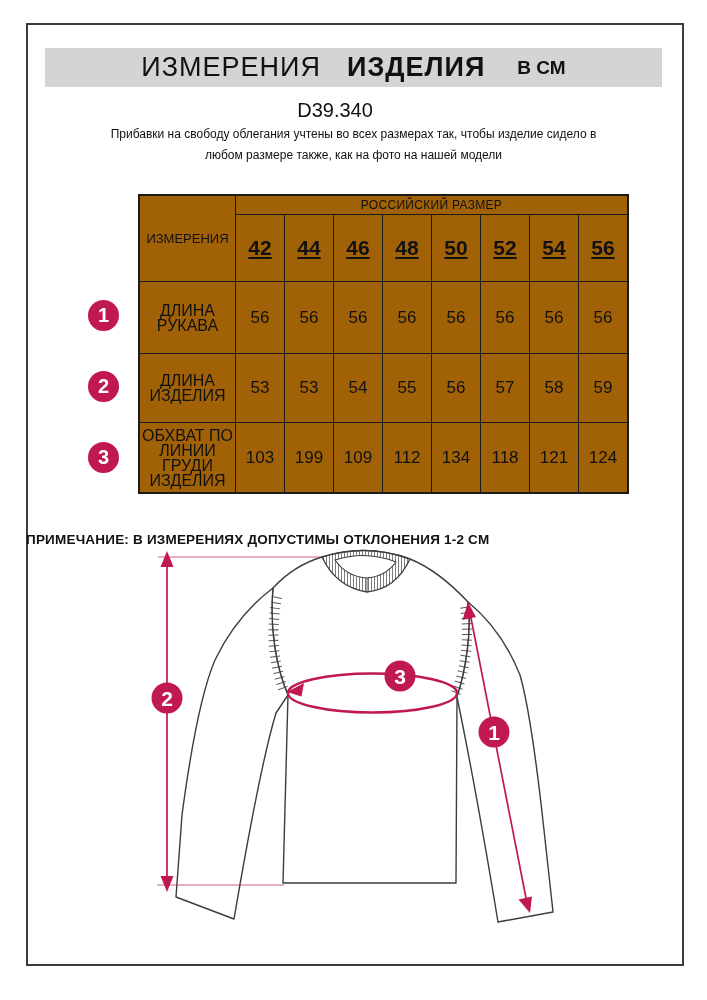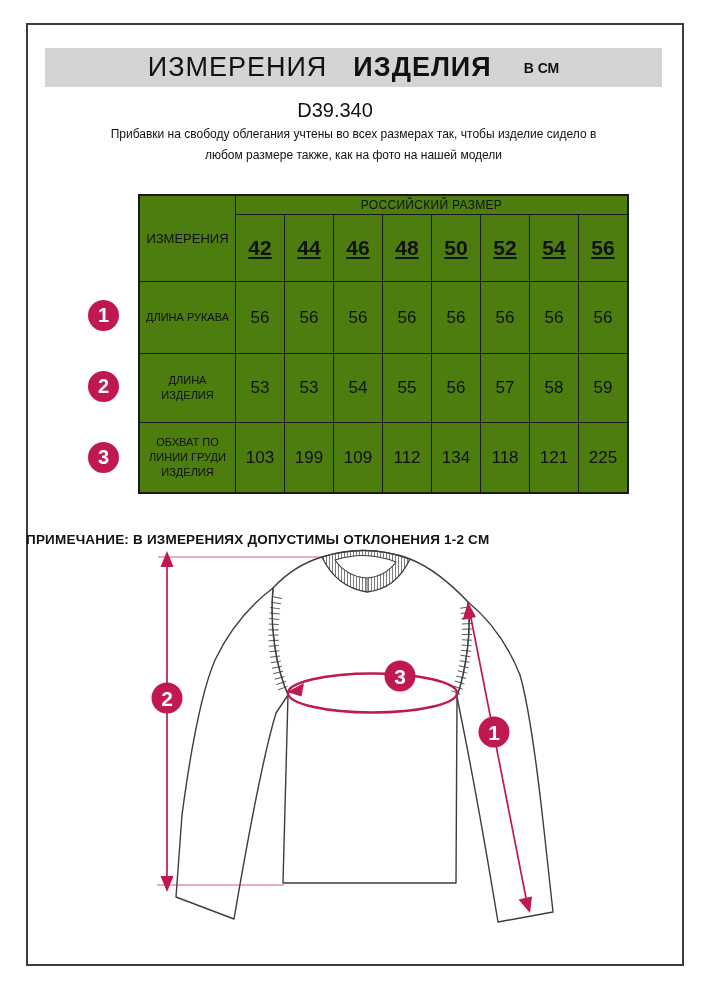--- a/index.html
+++ b/index.html
@@ -10,41 +10,41 @@
   .frame{
     position:absolute;left:26px;top:23px;width:654px;height:939px;
     border:2px solid #3c3c3c;background:#fff;
   }
   .titlebar{
     position:absolute;left:45px;top:48px;width:617px;height:39px;
     background:#d4d4d4;display:flex;align-items:center;justify-content:center;gap:26px;
   }
   .t1{font-size:27px;font-weight:normal;letter-spacing:1px;}
   .t2{font-size:27px;font-weight:bold;letter-spacing:1px;}
-  .t3{font-size:14px;font-weight:bold;margin-left:6px;}
+  .t3{font-size:19px;font-weight:bold;margin-left:6px;}
   .code{
     position:absolute;left:8px;top:99px;width:654px;text-align:center;
     font-size:20px;font-weight:normal;
   }
   .fitnote{
     position:absolute;left:97px;top:124px;width:513px;text-align:center;
     font-size:12px;line-height:21px;
   }
   table.sizes{
     position:absolute;left:138px;top:194px;border-collapse:collapse;table-layout:fixed;
   }
   table.sizes td{
     border:1.5px solid #1a1a1a;text-align:center;vertical-align:middle;
-    padding:0;background:#4d7c0f;
+    padding:0;background:#a16207;
   }
   table.sizes{border:2px solid #1a1a1a;}
   td.mhead{width:95px;font-size:13px;}
   td.grouphead{height:18px;font-size:12px;letter-spacing:.3px;}
   td.sizecell{width:48px;height:66px;font-size:21px;font-weight:bold;text-decoration:underline;}
-  td.vlabel{font-size:11px;line-height:15px;white-space:pre-line;}
+  td.vlabel{font-size:16px;line-height:15px;white-space:pre-line;}
   td.vcell{font-size:17px;}
   tr.r1 td{height:71px;}
   tr.r2 td{height:68px;}
   tr.r3 td{height:69px;}
   .rowmark{
     position:absolute;left:88px;width:31px;height:31px;border-radius:50%;
     background:#c01853;color:#fff;font-size:20px;font-weight:bold;
     display:flex;align-items:center;justify-content:center;
   }
   .tolerance{
@@ -112,21 +112,21 @@
     <td class="vlabel">ОБХВАТ ПО
 ЛИНИИ ГРУДИ
 ИЗДЕЛИЯ</td>
     <td class="vcell">103</td>
     <td class="vcell">199</td>
     <td class="vcell">109</td>
     <td class="vcell">112</td>
     <td class="vcell">134</td>
     <td class="vcell">118</td>
     <td class="vcell">121</td>
-    <td class="vcell">225</td>
+    <td class="vcell">124</td>
   </tr>
 </tbody>
   </table>
 
 <div class="rowmark" style="top:300px;">1</div>
 <div class="rowmark" style="top:371px;">2</div>
 <div class="rowmark" style="top:442px;">3</div>
 
 <div class="tolerance">ПРИМЕЧАНИЕ: В ИЗМЕРЕНИЯХ ДОПУСТИМЫ ОТКЛОНЕНИЯ 1-2 СМ</div>
 

